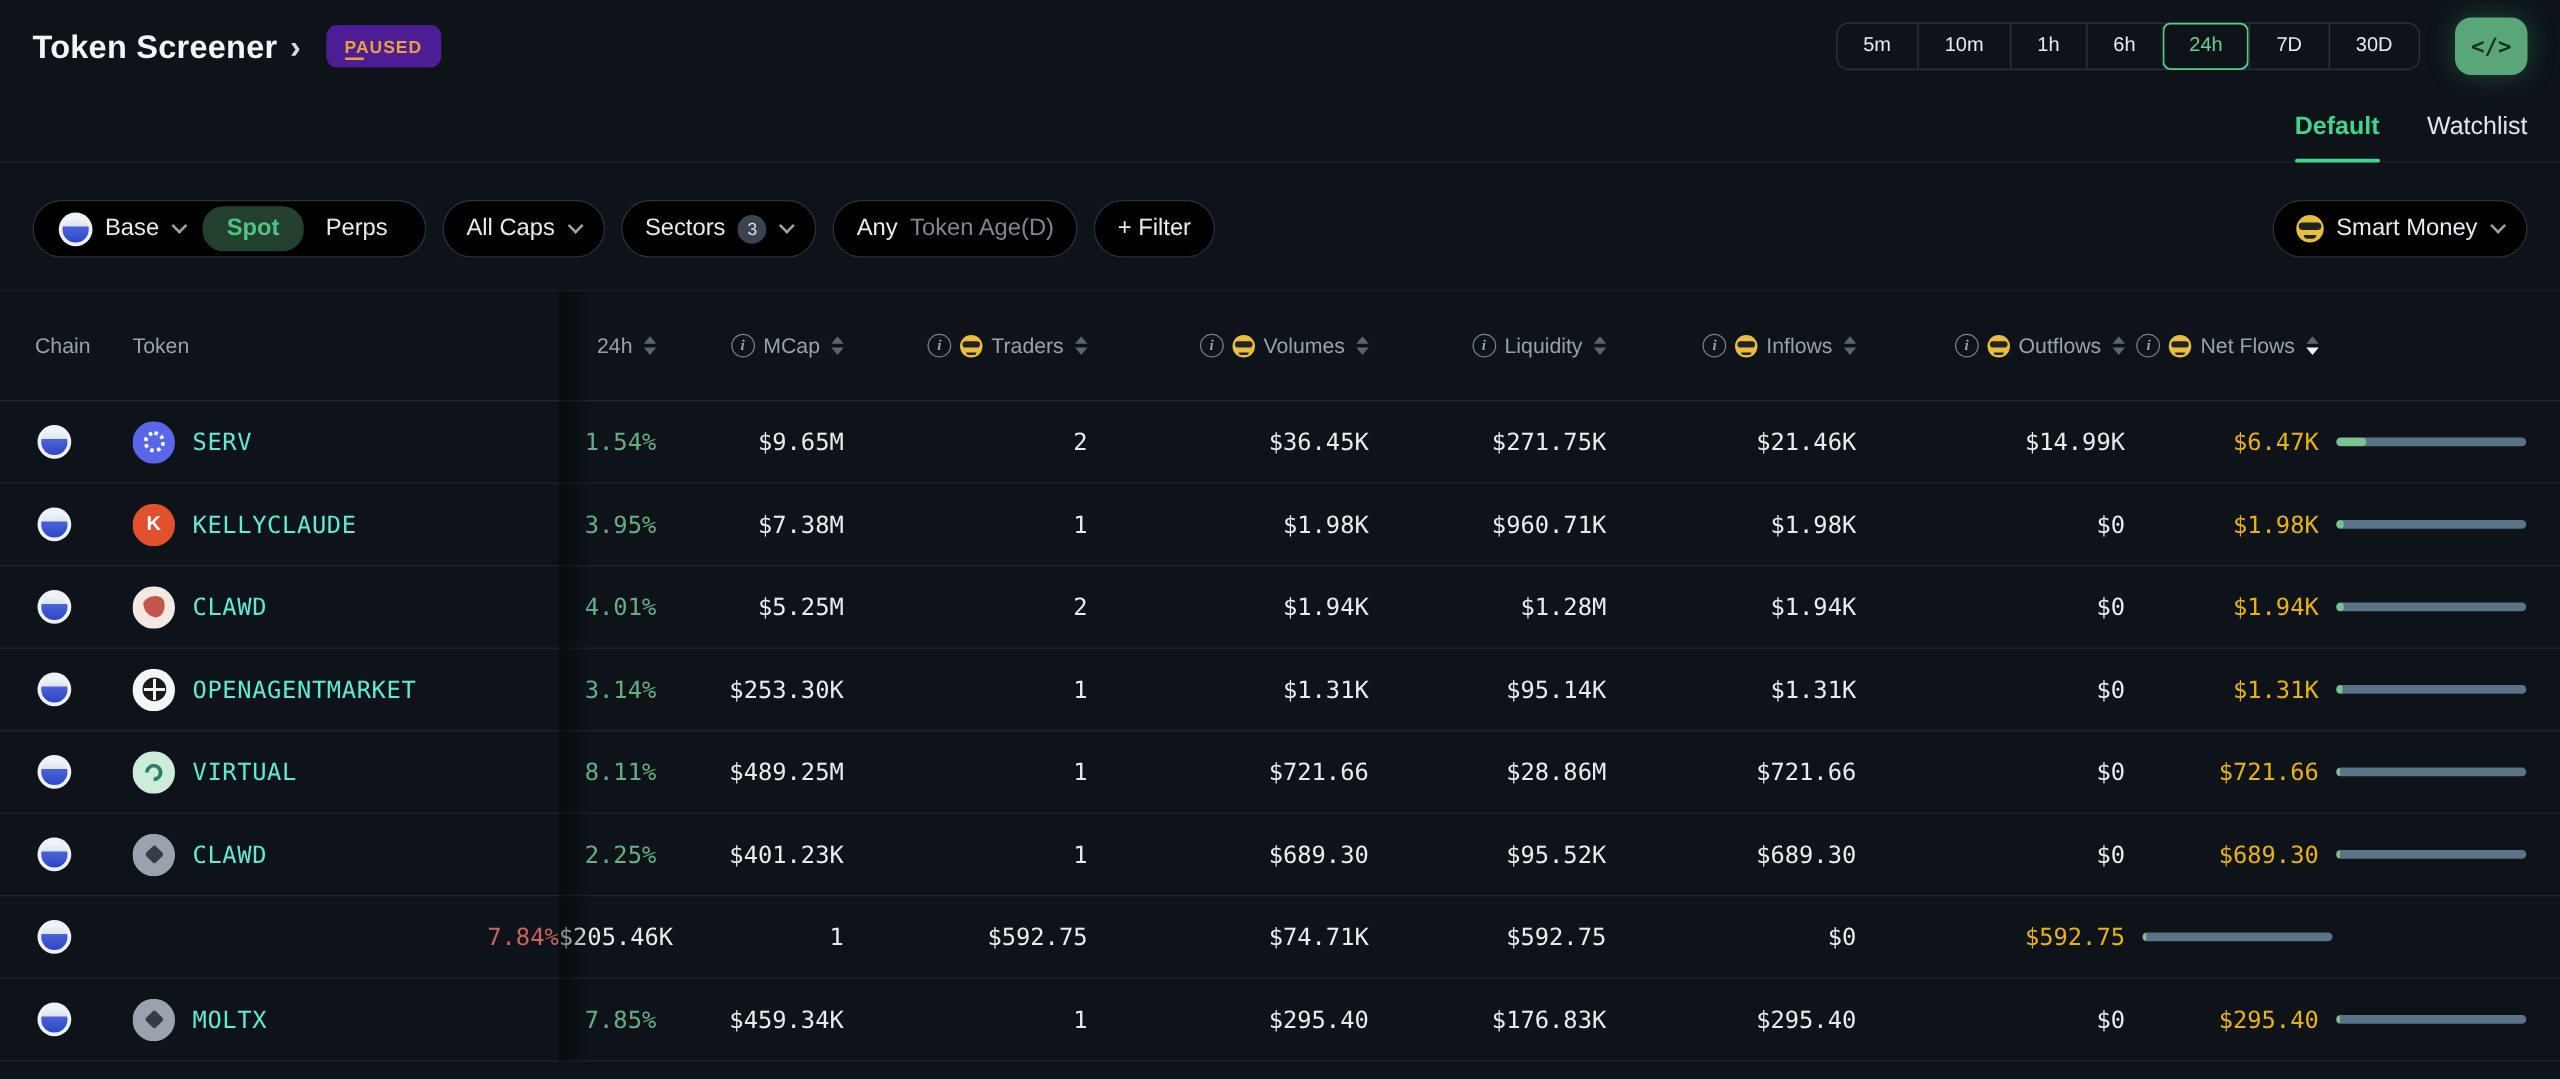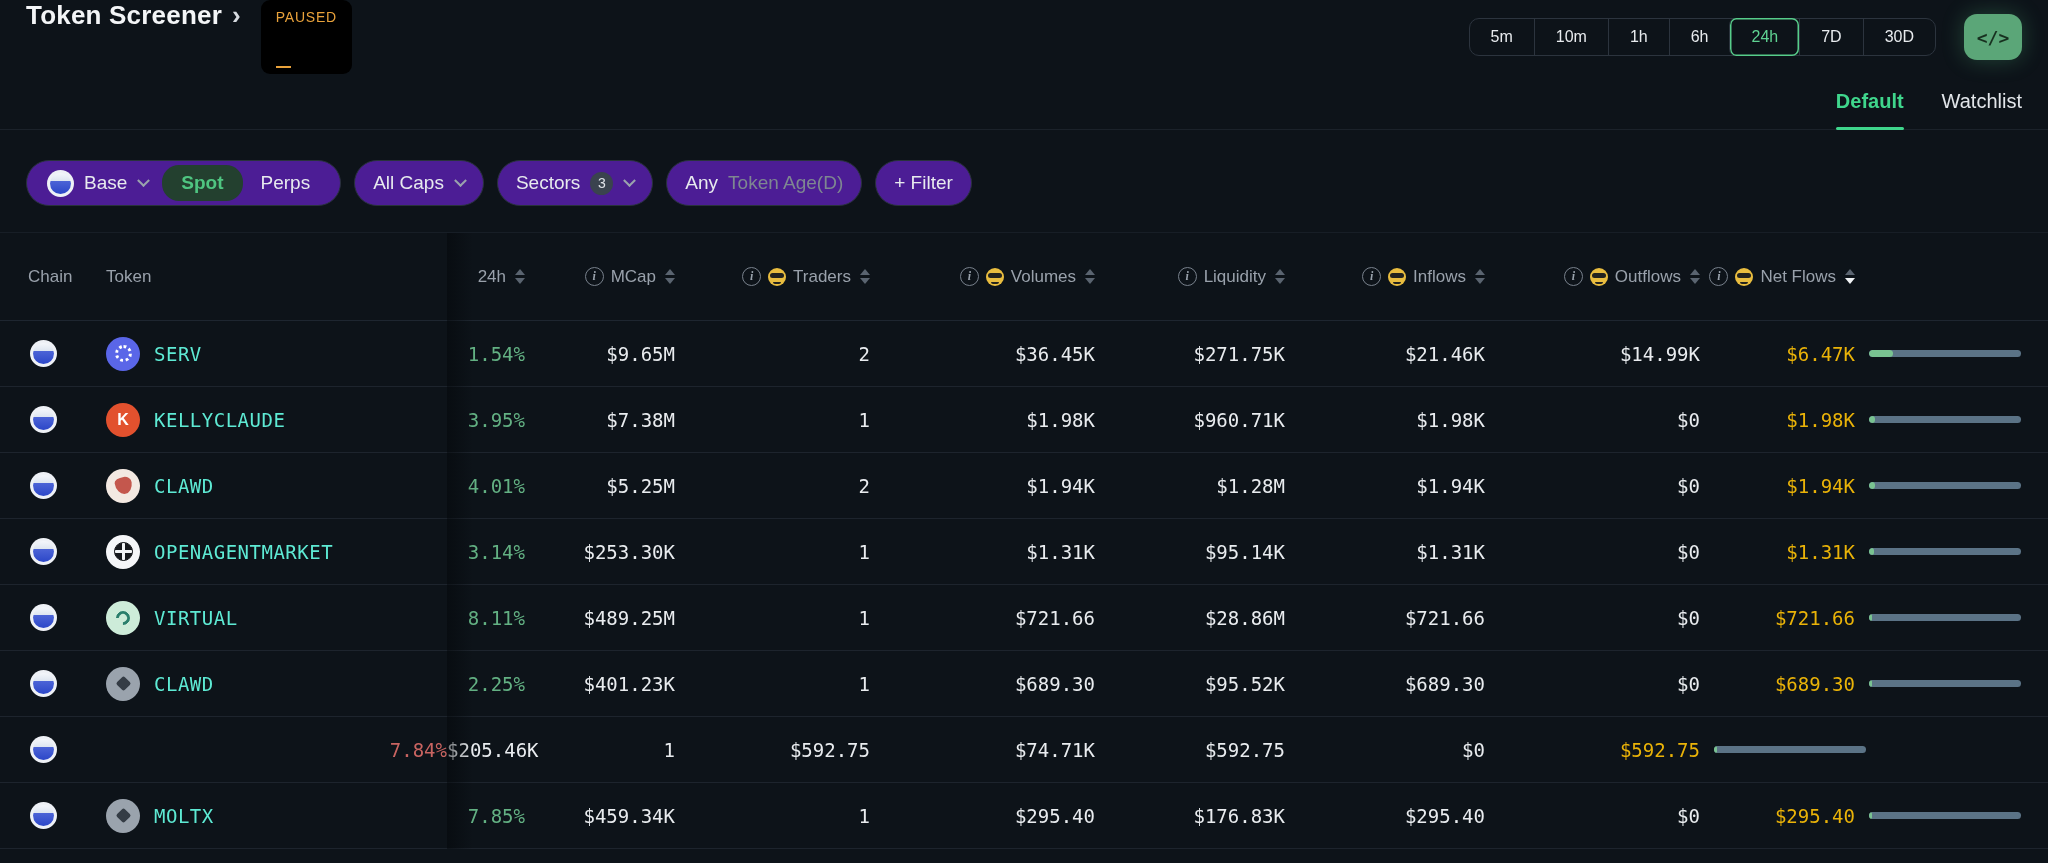--- a/index.html
+++ b/index.html
@@ -3,26 +3,26 @@
 <meta charset="utf-8">
 <style>
   * { margin:0; padding:0; box-sizing:border-box; }
   html,body { width:2048px; height:863px; overflow:hidden; }
   body {
     background:#0d1319;
     color:#e7eaee;
     font-family:"Liberation Sans", sans-serif;
   }
   
-  .topbar { height:74px; display:flex; padding:0 26px; }
+  .topbar { height:74px; display:flex; align-items:center; padding:0 26px; }
   .title { font-size:26px; font-weight:bold; color:#f3f5f7; letter-spacing:.2px; }
   .title-chev { font-size:26px; color:#d6dbe0; margin-left:10px; font-weight:bold; }
   .paused-badge {
-    margin-left:20px; background:#000000; border-radius:9px; padding:9px 15px;
-    color:#e9a23b; font-size:14px; font-weight:normal; letter-spacing:.8px; position:relative;
+    margin-left:20px; background:#4c1d95; border-radius:9px; padding:9px 15px;
+    color:#e9a23b; font-size:14px; font-weight:bold; letter-spacing:.8px; position:relative;
   }
   .paused-badge::after { content:""; position:absolute; left:15px; bottom:6px; width:15px; height:2px; background:#e9a23b; }
   .topbar-right { margin-left:auto; display:flex; align-items:center; }
   .tf-group { display:flex; border:1px solid #2c343e; border-radius:10px; }
   .tf-btn {
     padding:10px 21px; font-size:16px; color:#e8ebee; border-left:1px solid #2c343e;
     cursor:pointer; line-height:1;
   }
   .tf-btn:first-child { border-left:none; }
   .tf-btn.active {
@@ -38,21 +38,21 @@
   }
   
   .tabs { display:flex; gap:38px; padding:0 26px; height:56px; align-items:center; border-bottom:1px solid #1b222a;justify-content:flex-end; }
   .tab { font-size:20px; color:#e2e6ea; cursor:pointer; position:relative; height:100%; display:flex; align-items:center; }
   .tab.active { color:#3fd68c; font-weight:bold; }
   .tab.active::after { content:""; position:absolute; left:0; right:0; bottom:-1px; height:3px; border-radius:2px; background:#3fd68c; }
   
   .filterbar { display:flex; align-items:center; gap:13px; padding:30px 26px 26px 26px; border-bottom:1px solid #171e26; }
   .pill {
     height:46px; display:flex; align-items:center; gap:10px; padding:0 18px;
-    border:1px solid #29323c; border-radius:23px; background:#4c1d95; font-size:19px; color:#e7eaee; cursor:pointer;
+    border:1px solid #29323c; border-radius:23px; background:#000000; font-size:19px; color:#e7eaee; cursor:pointer;
   }
   .pill .muted { color:#7e8791; }
   .chev { width:9px; height:9px; border-right:2px solid #9aa3ad; border-bottom:2px solid #9aa3ad; transform:rotate(45deg) translate(-2px,-2px); margin-left:2px; }
   .market-chip { background:#23402f; color:#4fc581; font-weight:bold; border-radius:17px; padding:7px 19px; margin-left:4px; }
   .market-alt { padding:0 12px 0 8px; }
   .count-badge { width:23px; height:23px; border-radius:50%; background:#3a434e; color:#dfe3e8; font-size:14px; display:flex; align-items:center; justify-content:center; }
   .spacer { flex:1; }
   
   .smiley { width:22px; height:22px; border-radius:50%; background:#e9bd3f; position:relative; flex:none; }
   .smiley::before { content:""; position:absolute; left:2px; right:2px; top:6px; height:6px; background:#23231f; border-radius:3px; }
@@ -164,20 +164,25 @@
     <span>Any</span>
     <span class="muted">Token Age(D)</span>
   </div>
 
   <div class="pill">
     <span>+ Filter</span>
   </div>
 
   <div class="spacer"></div>
 
+  <div class="pill">
+    <span class="smiley"></span>
+    <span>Smart Money</span>
+    <span class="chev"></span>
+  </div>
 </div>
 
 <div class="table-wrap">
   <div class="grid-row thead" id="thead">
       <div class="hcell">
         <span>Chain</span>
       </div>
       <div class="hcell">
         <span>Token</span>
       </div>

